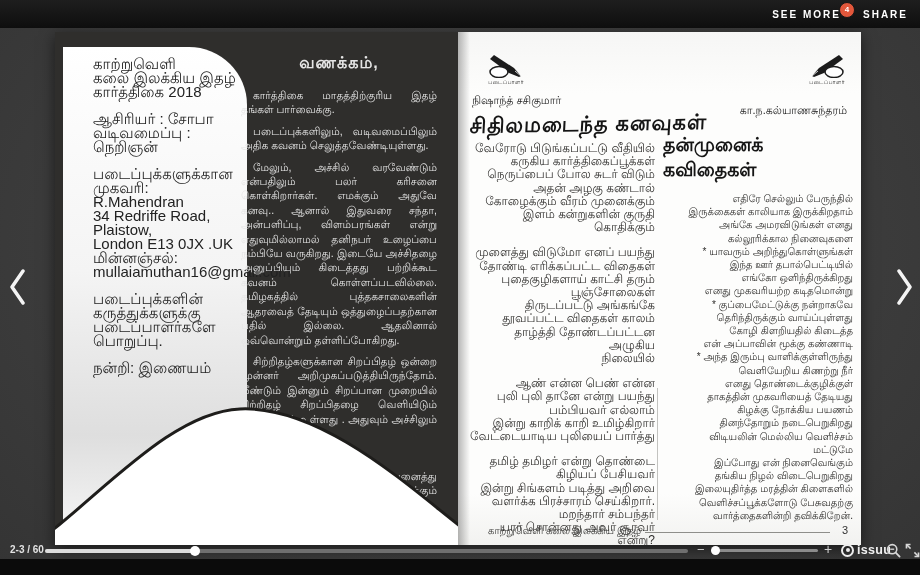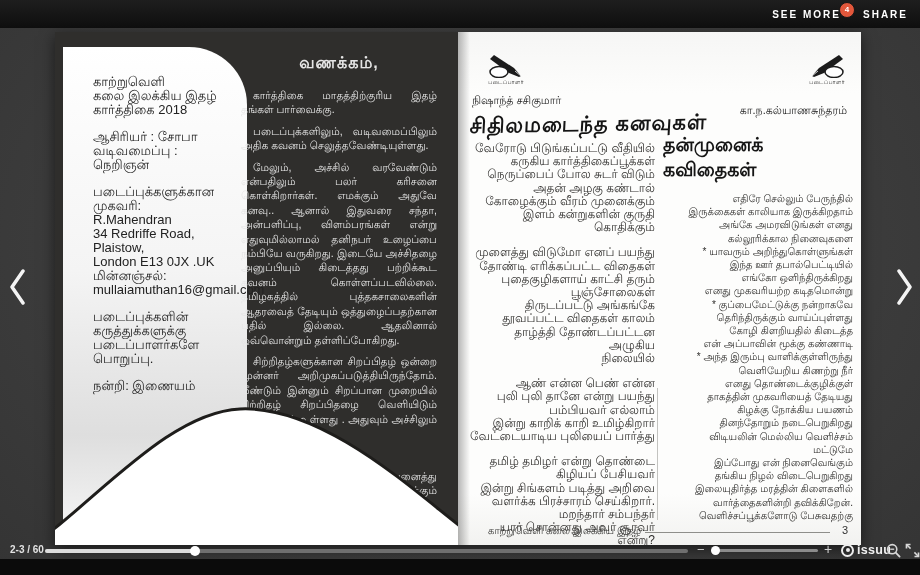--- a/index.html
+++ b/index.html
@@ -23,22 +23,22 @@
   .chev-left{left:8px;} .chev-right{right:6px;}
 
   
   .spread{position:absolute;left:55px;top:32px;width:806px;height:513px;display:flex;
           box-shadow:0 4px 14px rgba(0,0,0,.55);z-index:10;}
 
   
   .page-left{position:relative;width:403px;height:513px;background:#2f2e2c;overflow:hidden;}
   .infobox{position:absolute;left:8px;top:15px;width:184px;height:498px;
            background:linear-gradient(#ffffff 0%,#f4f4f4 45%,#dedede 78%,#f8f8f8 100%);
-           border-top-right-radius:58px;box-sizing:border-box;padding:28px 10px 0 30px;
-           color:#222;font-size:13px;line-height:14px;z-index:2;}
+           border-top-right-radius:58px;box-sizing:border-box;padding:10px 10px 0 30px;
+           color:#222;font-size:15px;line-height:14px;z-index:2;}
   .infobox .grp{margin-bottom:13px;}
   .editorial{position:absolute;left:186px;top:10px;width:196px;color:#e5e5e5;z-index:2;}
   .ed-head{text-align:center;font-size:16px;font-weight:bold;letter-spacing:1px;margin:12px 0 14px 0;}
   .ed-par div{font-size:10.6px;line-height:14.4px;text-align:justify;text-indent:12px;margin-bottom:7px;}
   .ed-close{text-align:right;font-size:10px;margin-top:10px;padding-right:6px;}
   .dome{position:absolute;left:0;bottom:0;width:403px;height:145px;z-index:3;}
 
   
   .page-right{position:relative;width:403px;height:513px;
               background:linear-gradient(#f6f6f5, #fdfdfc 12%, #fdfdfc 90%, #f2f2f0);
@@ -239,22 +239,22 @@
           <div>வெளியேறிய கிணற்று நீர்</div>
           <div>எனது தொண்டைக்குழிக்குள்</div>
           <div>தாகத்தின் முகவரியைத் தேடியது</div>
           <div>கிழக்கு நோக்கிய பயணம்</div>
           <div>தினந்தோறும் நடைபெறுகிறது</div>
           <div>விடியலின் மெல்லிய வெளிச்சம்</div>
           <div>மட்டுமே</div>
           <div>இப்போது என் நினைவெங்கும்</div>
           <div>தங்கிய நிழல் விடைபெறுகிறது</div>
           <div>இலையுதிர்த்த மரத்தின் கிளைகளில்</div>
+          <div>வெளிச்சப்பூக்களோடு பேசுவதற்கு</div>
           <div>வார்த்தைகளின்றி தவிக்கிறேன்.</div>
-          <div>வெளிச்சப்பூக்களோடு பேசுவதற்கு</div>
         </div>
 
       <div class="col-divider"></div>
 
       <div class="pfooter-text">காற்றுவெளி கலை இலக்கிய இதழ்</div>
       <div class="pfooter-line"></div>
       <div class="pfooter-num">3</div>
     </div>
   </div>
 

